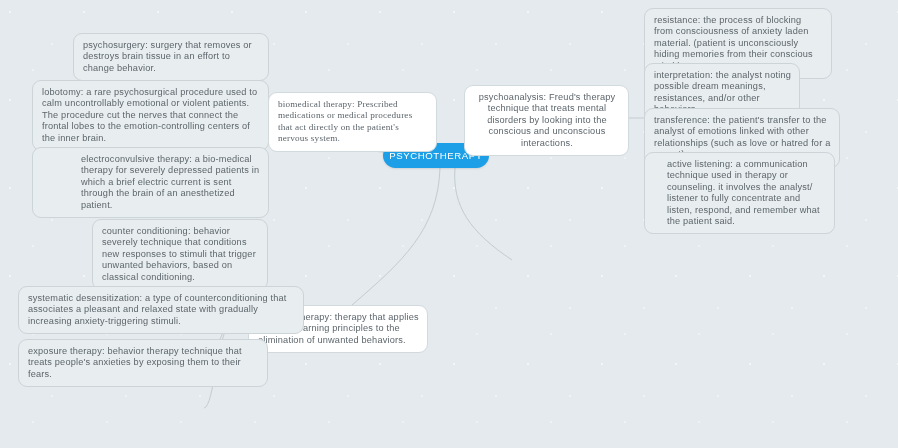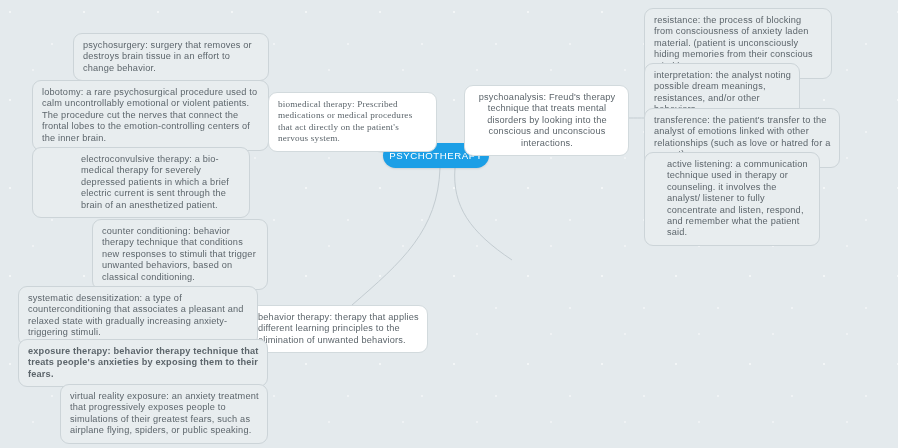--- a/index.html
+++ b/index.html
@@ -62,32 +62,32 @@
     font-size: 9.6px;
     letter-spacing: 0.06em;
     display: flex;
     align-items: center;
     justify-content: center;
     text-align: center;
     box-shadow: 0 1px 2px rgba(0,0,0,0.10);
   }
   .n-psychosurgery { left: 73px;  top: 33px;  width: 196px; }
   .n-lobotomy      { left: 32px;  top: 80px;  width: 237px; }
-  .n-ect           { left: 32px;  top: 147px; width: 218px; padding-left: 48px; }
+  .n-ect           { left: 32px;  top: 147px; width: 237px; padding-left: 48px; }
   .n-biomedical    { left: 268px; top: 92px;  width: 169px; font-family: Liberation Serif, serif; }
   .n-psychoanalysis{ left: 464px; top: 85px;  width: 165px; text-align: center; }
   .n-resistance    { left: 644px; top: 8px;   width: 188px; }
   .n-interpretation{ left: 644px; top: 63px;  width: 156px; }
   .n-transference  { left: 644px; top: 108px; width: 196px; }
-  .n-activelisten  { left: 644px; top: 152px; width: 176px; padding-left: 22px; }
+  .n-activelisten  { left: 644px; top: 152px; width: 191px; padding-left: 22px; }
   .n-cognitive     { left: 464px; top: 236px; width: 164px; }
   .n-behavior      { left: 248px; top: 305px; width: 180px; }
   .n-counter       { left: 92px;  top: 219px; width: 176px; }
-  .n-systematic    { left: 18px;  top: 286px; width: 240px; }
-  .n-exposure      { left: 18px;  top: 339px; width: 250px; font-weight: bold; }
+  .n-systematic    { left: 18px;  top: 286px; width: 286px; }
+  .n-exposure      { left: 18px;  top: 339px; width: 250px; }
   .n-virtual       { left: 60px;  top: 384px; width: 208px; }
   .c-center        { left: 383px; top: 143px; width: 106px; height: 25px; }
 </style>
 </head>
 <body>
 
 <div id="canvas">
 
   <svg id="links" viewBox="0 0 898 448">
     <g fill="none" stroke="#c3ccd1" stroke-width="1">
@@ -137,21 +137,20 @@
 
   <div class="node leaf n-interpretation">interpretation: the analyst noting possible dream meanings, resistances, and/or other behaviors.</div>
 
   <div class="node leaf n-transference">transference: the patient's transfer to the analyst of emotions linked with other relationships (such as love or hatred for a parent)</div>
 
   <div class="node leaf n-activelisten">active listening: a communication technique used in therapy or counseling. it involves the analyst/ listener to fully concentrate and listen, respond, and remember what the patient said.</div>
 
 
   <div class="node white n-behavior">behavior therapy: therapy that applies different learning principles to the elimination of unwanted behaviors.</div>
 
-  <div class="node leaf n-counter">counter conditioning: behavior therapy technique that conditions new responses to stimuli that trigger unwanted behaviors, based on classical conditioning.</div>
+  <div class="node leaf n-counter">counter conditioning: behavior severely technique that conditions new responses to stimuli that trigger unwanted behaviors, based on classical conditioning.</div>
 
   <div class="node leaf n-systematic">systematic desensitization: a type of counterconditioning that associates a pleasant and relaxed state with gradually increasing anxiety-triggering stimuli.</div>
 
   <div class="node leaf n-exposure">exposure therapy: behavior therapy technique that treats people's anxieties by exposing them to their fears.</div>
 
-  <div class="node leaf n-virtual">virtual reality exposure: an anxiety treatment that progressively exposes people to simulations of their greatest fears, such as airplane flying, spiders, or public speaking.</div>
 
 </div>
 
 </body></html>

